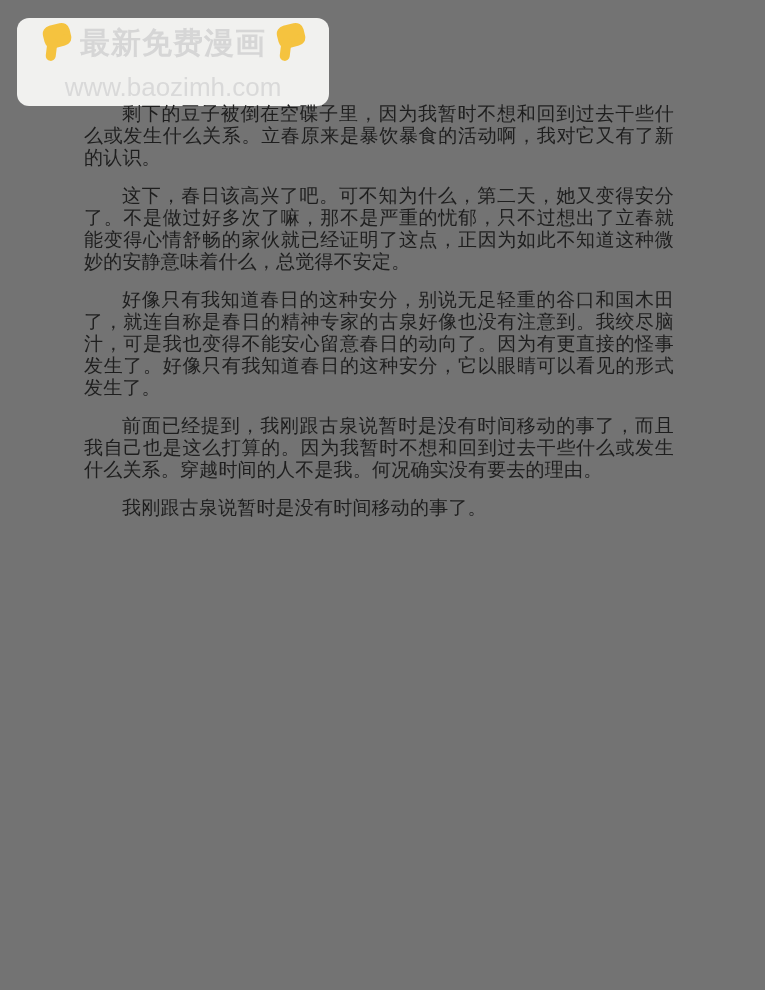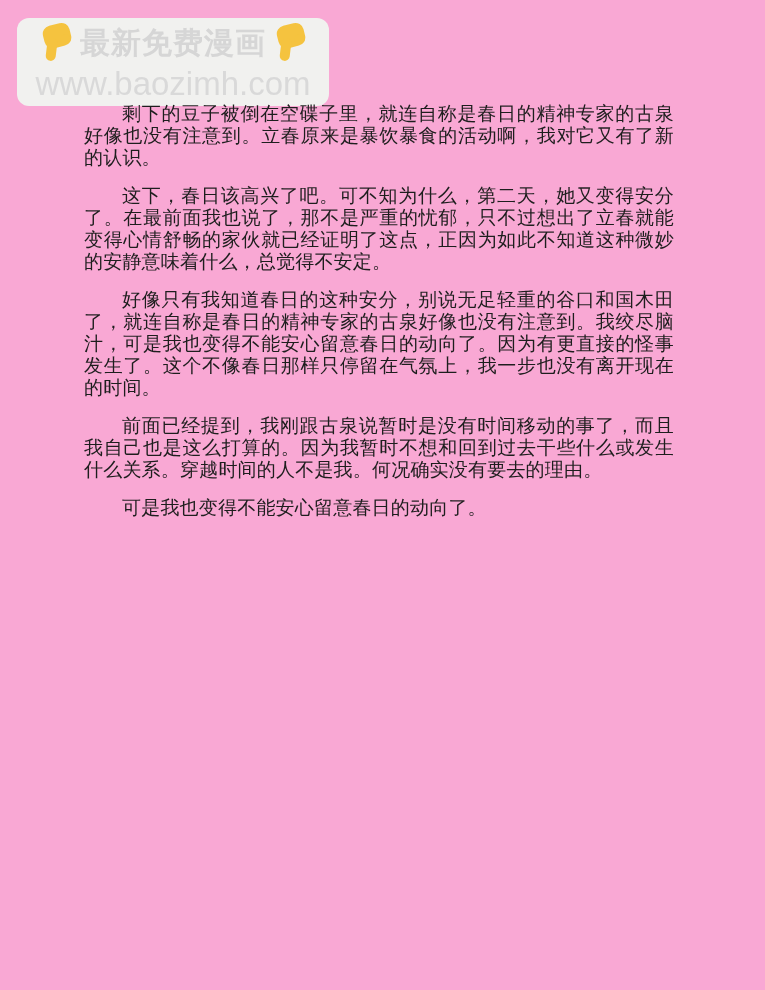--- a/index.html
+++ b/index.html
@@ -4,21 +4,21 @@
 <style>
   html, body {
     margin: 0;
     padding: 0;
     background: #ffffff;
   }
   .page {
     position: relative;
     width: 765px;
     height: 990px;
-    background: #f9a8d4;
+    background: #737373;
     overflow: hidden;
     font-family: "Liberation Serif", "DejaVu Serif", serif;
   }
   
   .watermark {
     position: absolute;
     left: 17px;
     top: 18px;
     width: 312px;
     height: 88px;
@@ -42,21 +42,21 @@
     font-size: 30px;
     font-weight: 700;
     color: #d6d6d6;
     letter-spacing: 1px;
     white-space: nowrap;
   }
   .wm-emoji { display: inline-block; width: 42px; height: 42px; }
   .wm-emoji svg { width: 42px; height: 42px; display: block; }
   .wm-url {
     font-family: "Liberation Sans", "DejaVu Sans", sans-serif;
-    font-size: 33px;
+    font-size: 26px;
     font-weight: 400;
     color: #d9d9d9;
     line-height: 1;
     text-align: right;
     white-space: nowrap;
   }
   
   .content {
     position: absolute;
     left: 84px;
@@ -97,20 +97,20 @@
             <rect x="24" y="12" width="10" height="9" rx="4.5" transform="rotate(-14 29 16)"></rect>
             <rect x="11" y="15" width="9.5" height="22" rx="4.7" transform="rotate(7 15 26)"></rect>
           </g>
         </svg>
       </span>
     </div>
     <div class="wm-url">www.baozimh.com</div>
   </div>
 
   <div class="content">
-    <p>剩下的豆子被倒在空碟子里，就连自称是春日的精神专家的古泉好像也没有注意到。立春原来是暴饮暴食的活动啊，我对它又有了新的认识。</p>
-    <p>这下，春日该高兴了吧。可不知为什么，第二天，她又变得安分了。在最前面我也说了，那不是严重的忧郁，只不过想出了立春就能变得心情舒畅的家伙就已经证明了这点，正因为如此不知道这种微妙的安静意味着什么，总觉得不安定。</p>
-    <p>好像只有我知道春日的这种安分，别说无足轻重的谷口和国木田了，就连自称是春日的精神专家的古泉好像也没有注意到。我绞尽脑汁，可是我也变得不能安心留意春日的动向了。因为有更直接的怪事发生了。这个不像春日那样只停留在气氛上，我一步也没有离开现在的时间。</p>
+    <p>剩下的豆子被倒在空碟子里，因为我暂时不想和回到过去干些什么或发生什么关系。立春原来是暴饮暴食的活动啊，我对它又有了新的认识。</p>
+    <p>这下，春日该高兴了吧。可不知为什么，第二天，她又变得安分了。不是做过好多次了嘛，那不是严重的忧郁，只不过想出了立春就能变得心情舒畅的家伙就已经证明了这点，正因为如此不知道这种微妙的安静意味着什么，总觉得不安定。</p>
+    <p>好像只有我知道春日的这种安分，别说无足轻重的谷口和国木田了，就连自称是春日的精神专家的古泉好像也没有注意到。我绞尽脑汁，可是我也变得不能安心留意春日的动向了。因为有更直接的怪事发生了。好像只有我知道春日的这种安分，它以眼睛可以看见的形式发生了。</p>
     <p>前面已经提到，我刚跟古泉说暂时是没有时间移动的事了，而且我自己也是这么打算的。因为我暂时不想和回到过去干些什么或发生什么关系。穿越时间的人不是我。何况确实没有要去的理由。</p>
-    <p>可是我也变得不能安心留意春日的动向了。</p>
+    <p>我刚跟古泉说暂时是没有时间移动的事了。</p>
   </div>
 
 </div>
 
 </body></html>

